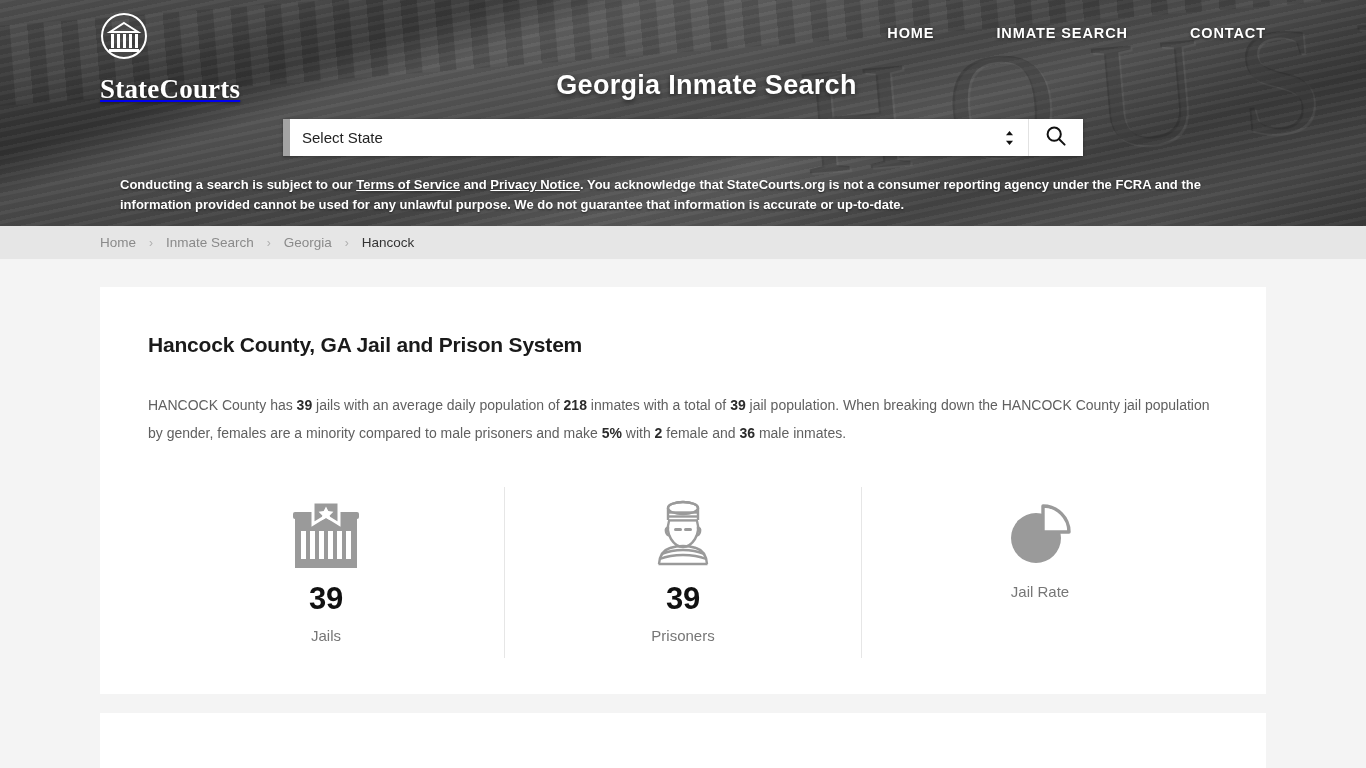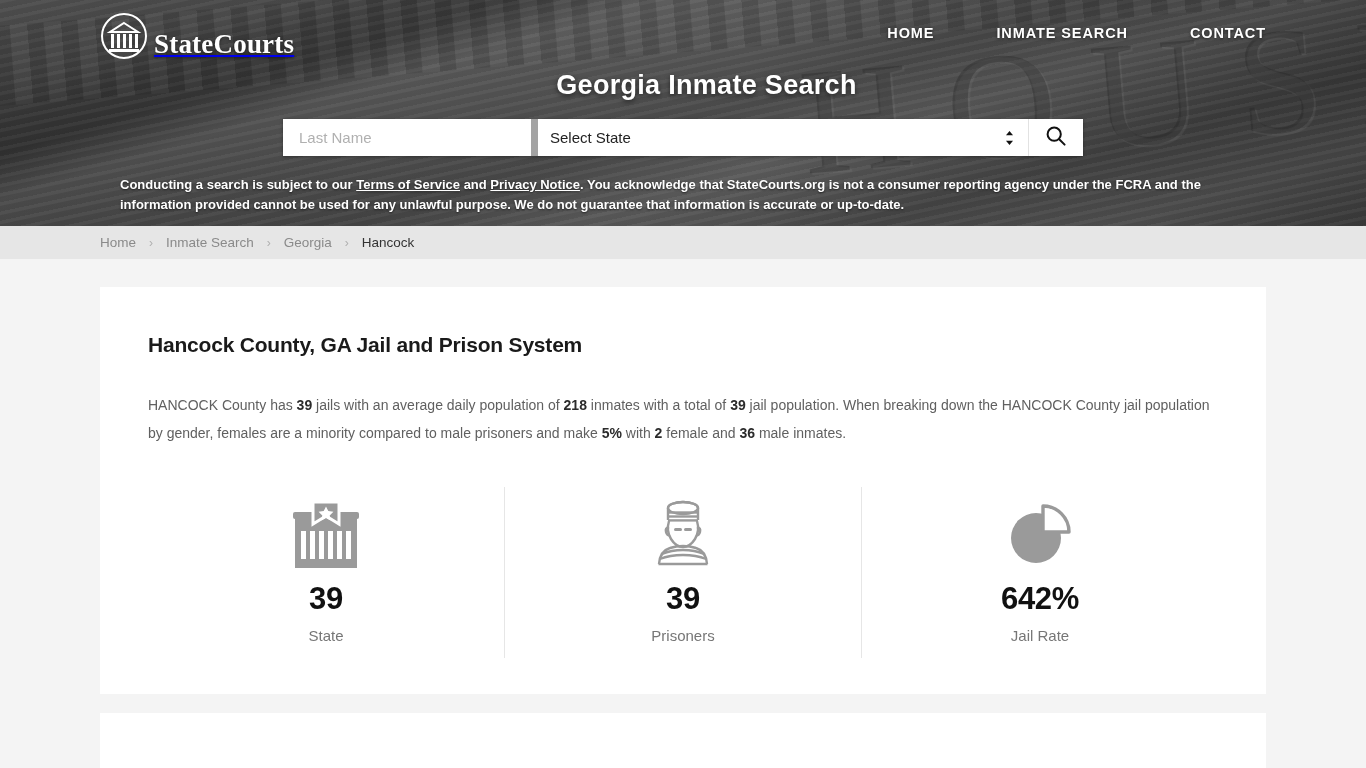--- a/index.html
+++ b/index.html
@@ -72,21 +72,21 @@
   .hero-overlay {
     position: absolute; inset: 0;
     background: rgba(40,40,40,0.34);
   }
   .hero-inner { position: relative; z-index: 5; }
 
   
   .logo-wrap {
     position: absolute;
     left: 100px; top: 12px;
-    display: flex; align-items: flex-end; gap: 6px;
+    display: flex; align-items: flex-start; gap: 14px; flex-direction: column;
   }
   .logo-mark { width: 48px; height: 48px; flex: 0 0 48px; }
   .logo-text {
     color: #fff;
     font-family: "Liberation Serif", serif;
     font-size: 27px;
     font-weight: bold;
     letter-spacing: .2px;
     text-shadow: 0 1px 3px rgba(0,0,0,.5);
   }
@@ -281,21 +281,20 @@
 
     <nav class="topnav">
       <a href="#">HOME</a>
       <a href="#">INMATE SEARCH</a>
       <a href="#">CONTACT</a>
     </nav>
 
     <div class="hero-title">Georgia Inmate Search</div>
 
     <form class="searchbar">
-      <input class="field-last" type="text" placeholder="Last Name" style="">
       <div class="field-state">
         <select>
           <option>Select State</option>
         </select>
         <span class="spin-arrows">
           <svg width="9" height="16" viewBox="0 0 9 16" aria-hidden="true">
             <path d="M4.5 1 L8 5.3 L1 5.3 Z" fill="#111"></path>
             <path d="M4.5 15 L8 10.7 L1 10.7 Z" fill="#111"></path>
           </svg>
         </span>
@@ -348,21 +347,21 @@
               <rect x="8" y="33" width="5" height="28"></rect>
               <rect x="17" y="33" width="5" height="28"></rect>
               <rect x="26" y="33" width="5" height="28"></rect>
               <rect x="35" y="33" width="5" height="28"></rect>
               <rect x="44" y="33" width="5" height="28"></rect>
               <rect x="53" y="33" width="5" height="28"></rect>
             </g>
           </svg>
         </div>
         <div class="stat-value">39</div>
-        <div class="stat-label">State</div>
+        <div class="stat-label">Jails</div>
       </div>
 
       <div class="stat">
         <div class="stat-icon">
           <svg width="66" height="72" viewBox="0 0 66 72" aria-hidden="true">
             <g fill="none" stroke="#9a9a9a" stroke-width="2.4">
 
               <path d="M18 22 V10 a15 6 0 0 1 30 0 V22"></path>
               <ellipse cx="33" cy="10" rx="15" ry="6"></ellipse>
               <path d="M18.4 14.5 H47.6"></path>
@@ -388,21 +387,20 @@
         <div class="stat-label">Prisoners</div>
       </div>
 
       <div class="stat">
         <div class="stat-icon">
           <svg width="66" height="72" viewBox="0 0 66 72" aria-hidden="true">
             <circle cx="29" cy="40" r="25" fill="#9a9a9a"></circle>
             <path d="M36 8 a26 26 0 0 1 26 26 H36 Z" fill="#ffffff" stroke="#9a9a9a" stroke-width="3.4" stroke-linejoin="round"></path>
           </svg>
         </div>
-        <div class="stat-value">642%</div>
         <div class="stat-label">Jail Rate</div>
       </div>
 
     </div>
   </div>
 
   <div class="card card-2"></div>
 </div>
 
 </body></html>

